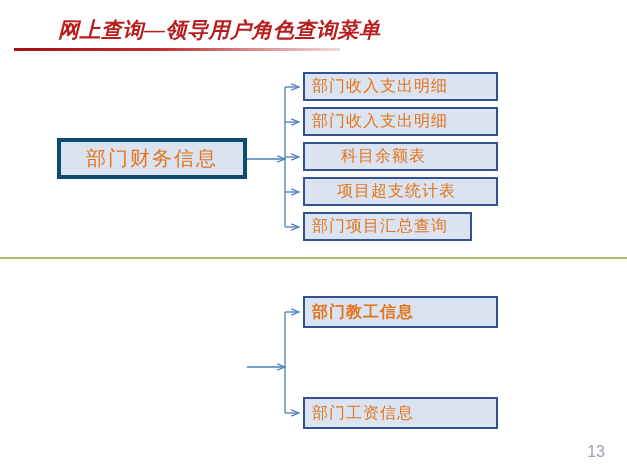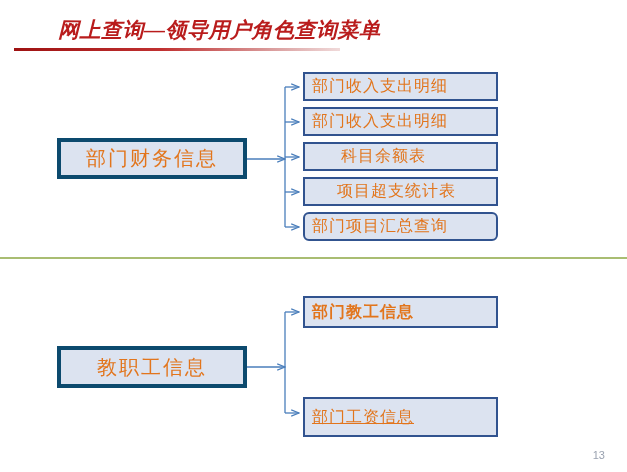--- a/index.html
+++ b/index.html
@@ -80,43 +80,43 @@
     padding-left: 7px;
     letter-spacing: 1px;
   }
 
   
   #node-finance      { left: 57px;  top: 138px; width: 190px; height: 41px; }
   #leaf-income-sum   { left: 303px; top: 72px;  width: 195px; height: 29px; }
   #leaf-income-det   { left: 303px; top: 107px; width: 195px; height: 29px; }
   #leaf-balance      { left: 303px; top: 142px; width: 195px; height: 29px; padding-left: 36px; }
   #leaf-overspend    { left: 303px; top: 177px; width: 195px; height: 29px; padding-left: 32px; }
-  #leaf-proj-sum     { left: 303px; top: 212px; width: 195px; height: 29px; border-radius: 6px; }
+  #leaf-proj-sum     { left: 303px; top: 212px; width: 169px; height: 29px; }
 
   
   #node-staff        { left: 57px;  top: 346px; width: 190px; height: 42px; }
   #leaf-staff-info   { left: 303px; top: 296px; width: 195px; height: 32px; font-weight: bold; }
-  #leaf-salary-info  { left: 303px; top: 397px; width: 195px; height: 40px; text-decoration: underline; }
+  #leaf-salary-info  { left: 303px; top: 397px; width: 195px; height: 32px; }
 
   
   #connectors {
     position: absolute;
     left: 0;
     top: 0;
     width: 627px;
     height: 472px;
     pointer-events: none;
   }
 
   
   #page-number {
     position: absolute;
     right: 22px;
     bottom: 11px;
-    font-size: 11px;
+    font-size: 16px;
     color: #9aa2b0;
     font-family: "Liberation Sans", sans-serif;
   }
 </style>
 </head>
 <body>
 
 <div id="slide">
 
   <div id="title-block">
@@ -166,21 +166,20 @@
   <div class="node node-leaf" id="leaf-income-sum">部门收入支出明细</div>
 
   <div class="node node-leaf" id="leaf-income-det">部门收入支出明细</div>
 
   <div class="node node-leaf" id="leaf-balance">科目余额表</div>
 
   <div class="node node-leaf" id="leaf-overspend">项目超支统计表</div>
 
   <div class="node node-leaf" id="leaf-proj-sum">部门项目汇总查询</div>
 
-  <div class="node node-root" id="node-staff">教职工信息</div>
 
   <div class="node node-leaf" id="leaf-staff-info">部门教工信息</div>
 
   <div class="node node-leaf" id="leaf-salary-info">部门工资信息</div>
 
   <div id="page-number">13</div>
 
 </div>
 
 </body></html>

